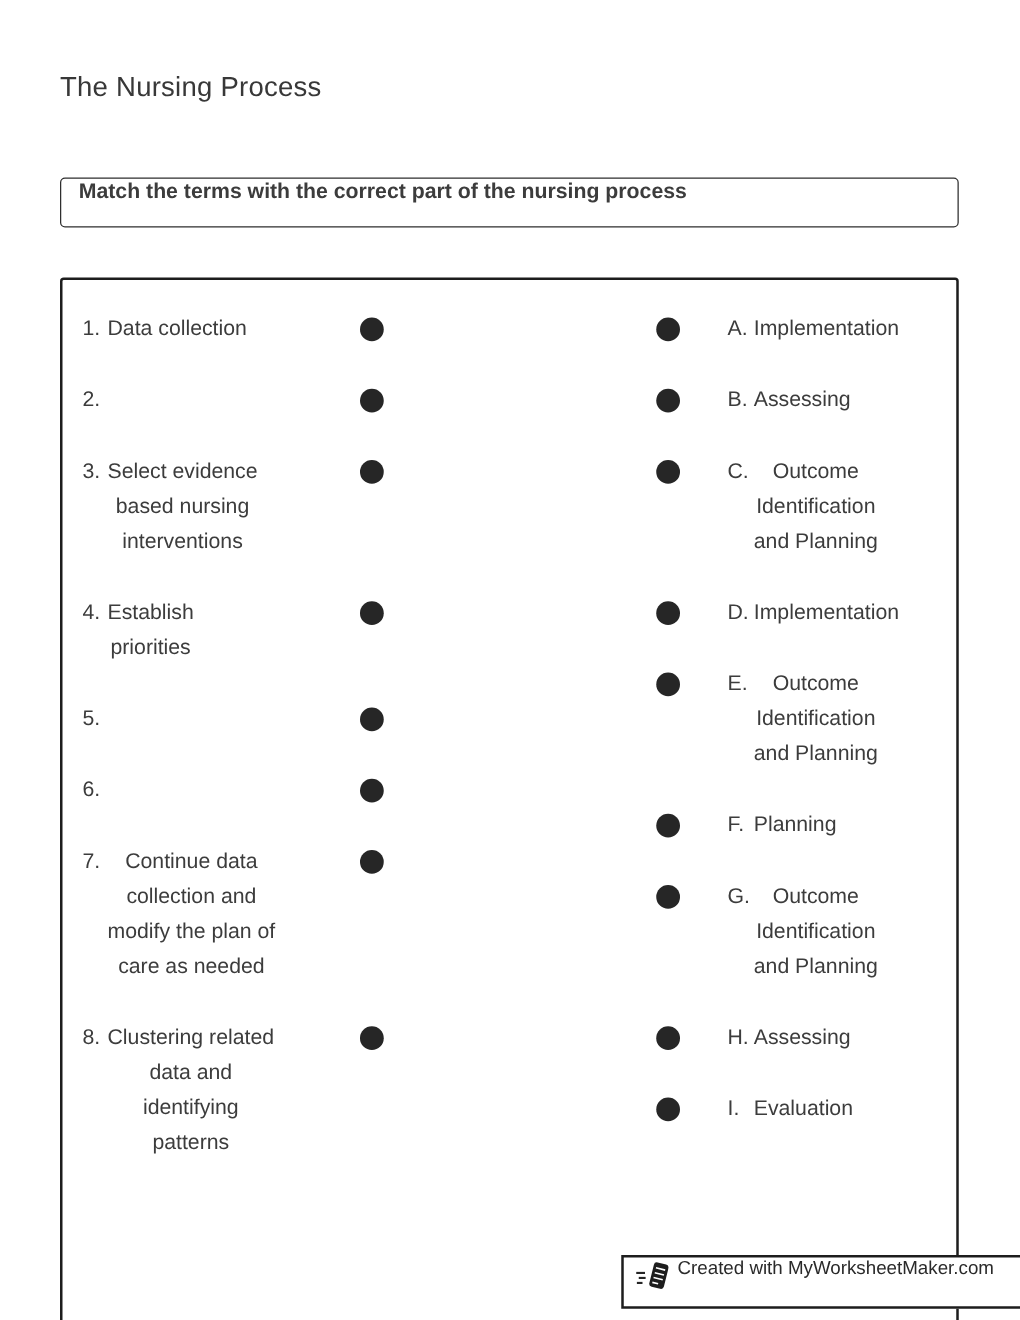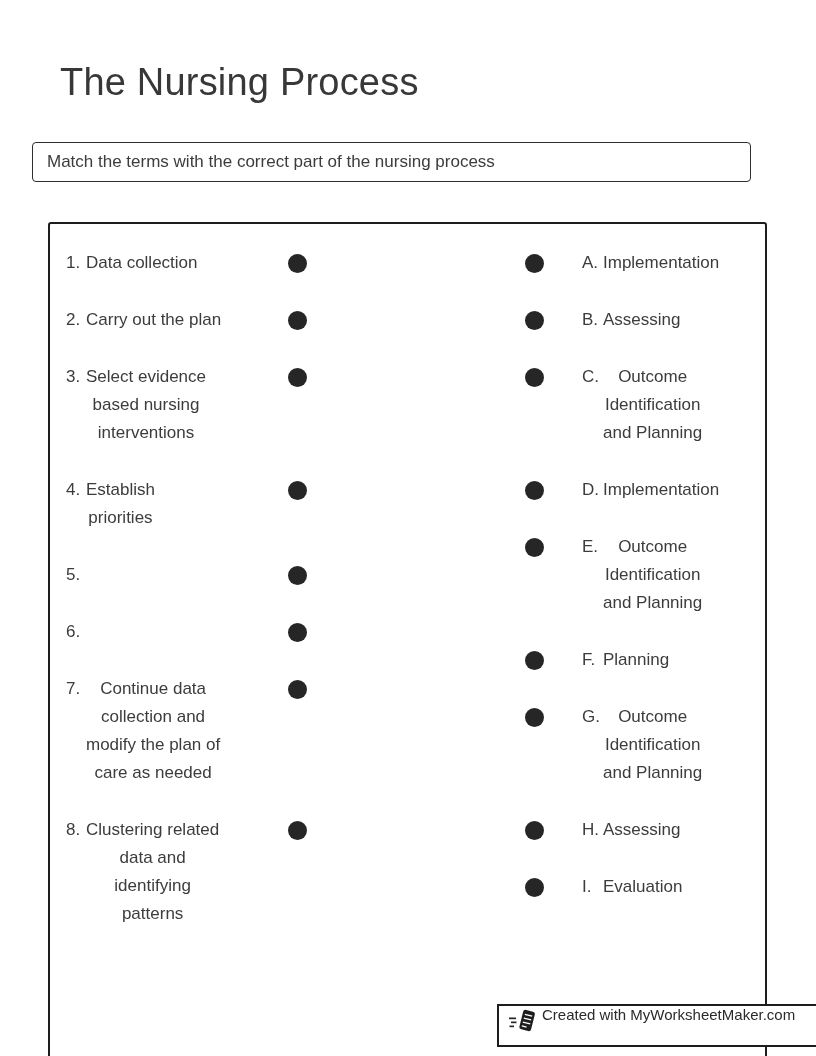--- a/index.html
+++ b/index.html
@@ -1,27 +1,27 @@
 <!DOCTYPE html>
 <html style="--text: #3c3c3c; --dot: #262626; --border: #1d1d1d;"><head>
 <meta charset="utf-8">
 <style>
   html,body{margin:0;padding:0;background:#fff;}
   .page{
     position:relative;width:816px;height:1056px;overflow:hidden;background:#fff;
     font-family:"Liberation Sans","DejaVu Sans",sans-serif;color:var(--text,#3c3c3c);
   }
   .title{
-    position:absolute;left:48px;top:50px;margin:12px;
-    font-size:38px;font-weight:400;line-height:40px;color:#383838;letter-spacing:0.2px;
+    position:absolute;left:48px;top:50px;margin:0;
+    font-size:22px;font-weight:400;line-height:40px;color:#383838;letter-spacing:0.2px;
   }
   .instruction-box{
-    position:absolute;left:32px;top:142px;width:719px;height:40px;box-sizing:border-box;
+    position:absolute;left:48px;top:142px;width:719px;height:40px;box-sizing:border-box;
     border:1.5px solid #2e2e2e;border-radius:4px;background:#fff;
-    display:flex;align-items:center;padding-left:14px;
+    display:flex;padding-left:14px;font-weight:bold;
   }
   .instruction-box span{font-size:17px;color:#3c3c3c;}
   .match-box{
     position:absolute;left:48px;top:222px;width:719px;height:848px;box-sizing:border-box;
     border:2px solid var(--border,#1d1d1d);border-radius:3px;background:#fff;
   }
   .col{position:absolute;top:25px;}
   .col-left{left:16px;width:300px;}
   .col-right{left:473px;width:240px;}
   .item-l,.item-r{
@@ -61,21 +61,20 @@
   <div class="match-box">
     <div class="col col-left" id="col-left">
   <div class="item-l">
     <span class="num">1.</span>
     <span class="txt">Data collection</span>
     <span class="dot"></span>
   </div>
 
   <div class="item-l">
     <span class="num">2.</span>
-    <span class="txt">Carry out the plan</span>
     <span class="dot"></span>
   </div>
 
   <div class="item-l">
     <span class="num">3.</span>
     <span class="txt">Select evidence
 based nursing
 interventions</span>
     <span class="dot"></span>
   </div>

